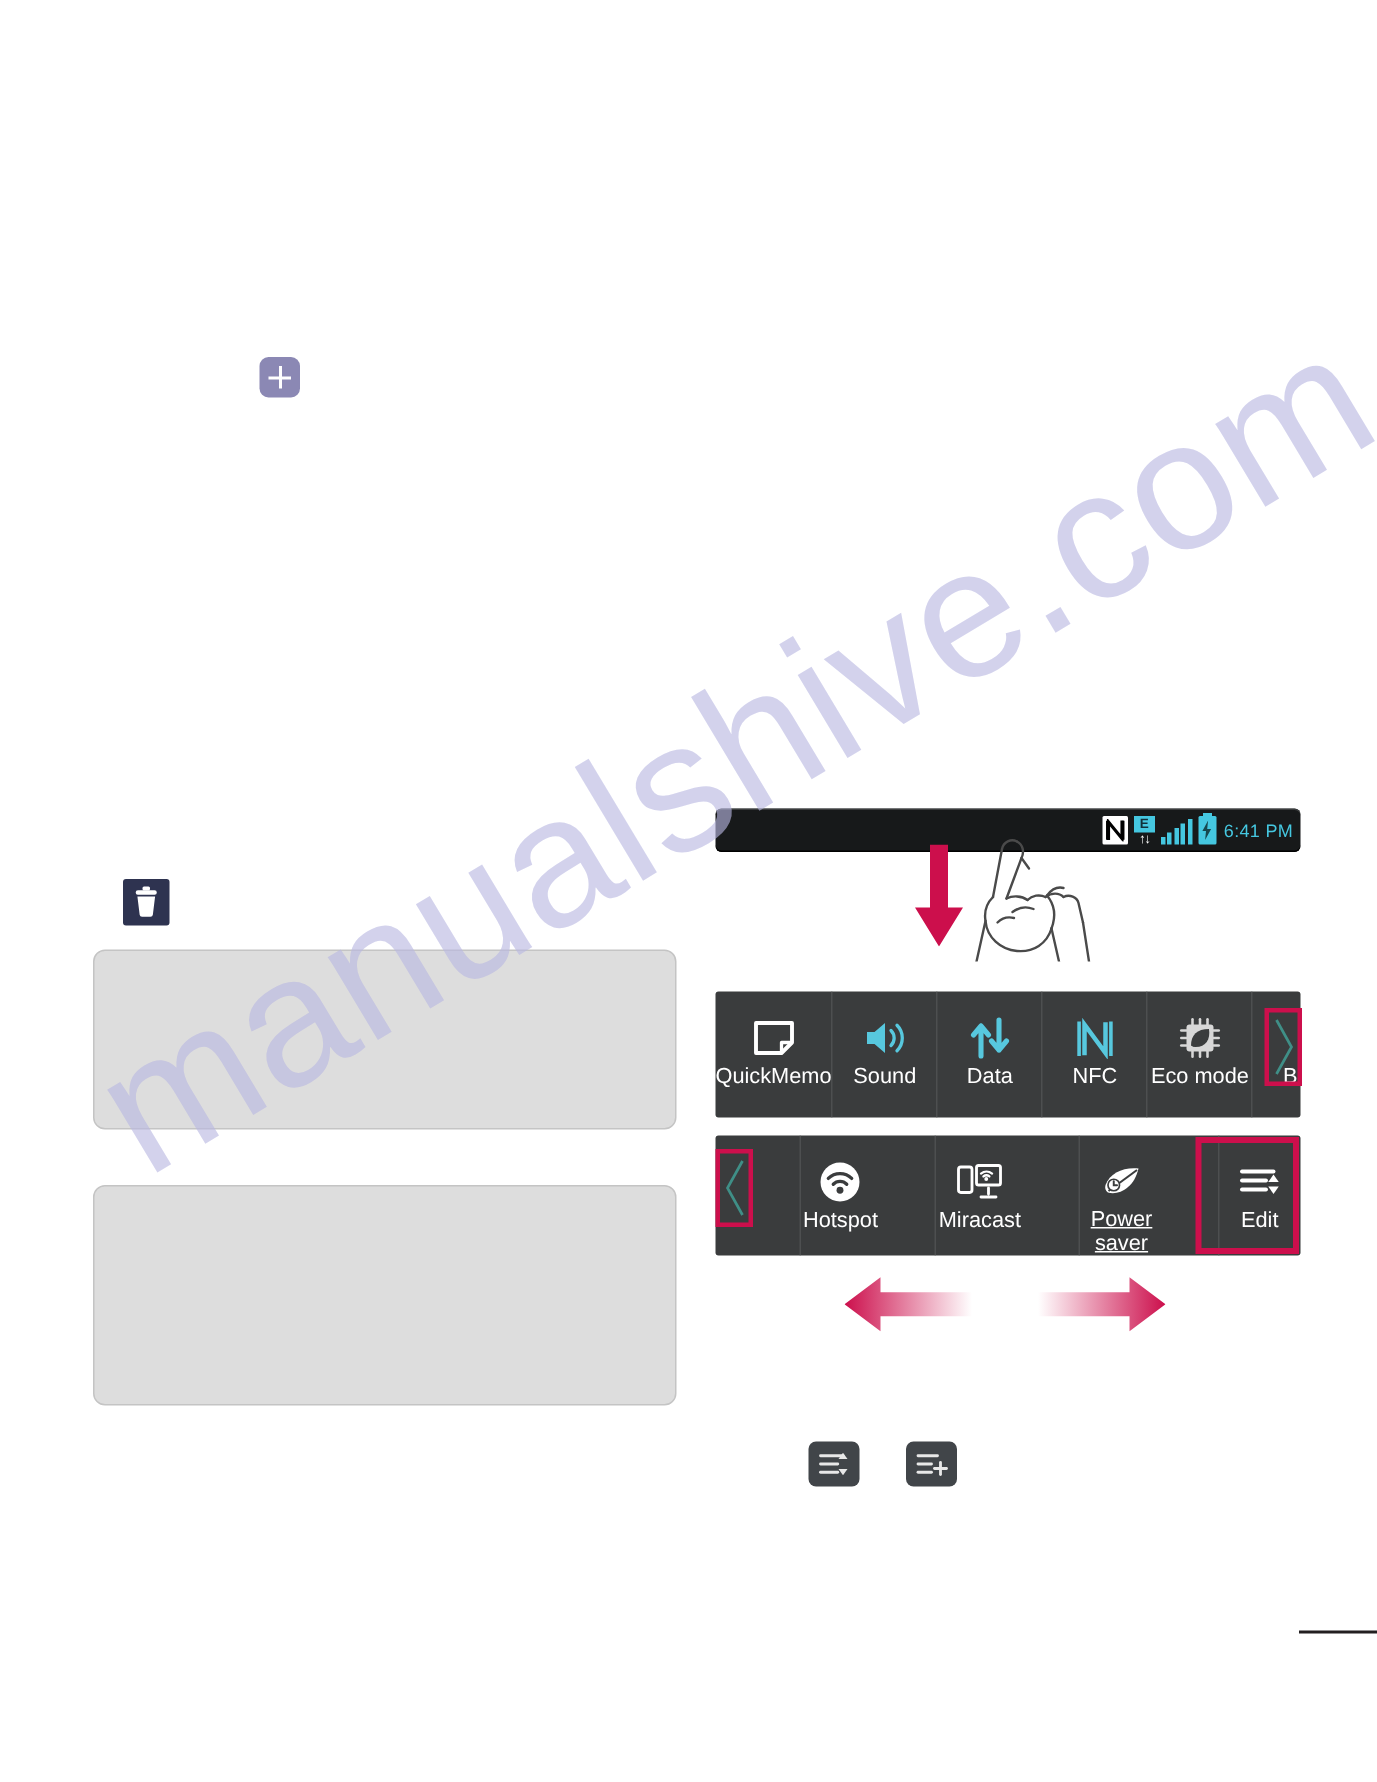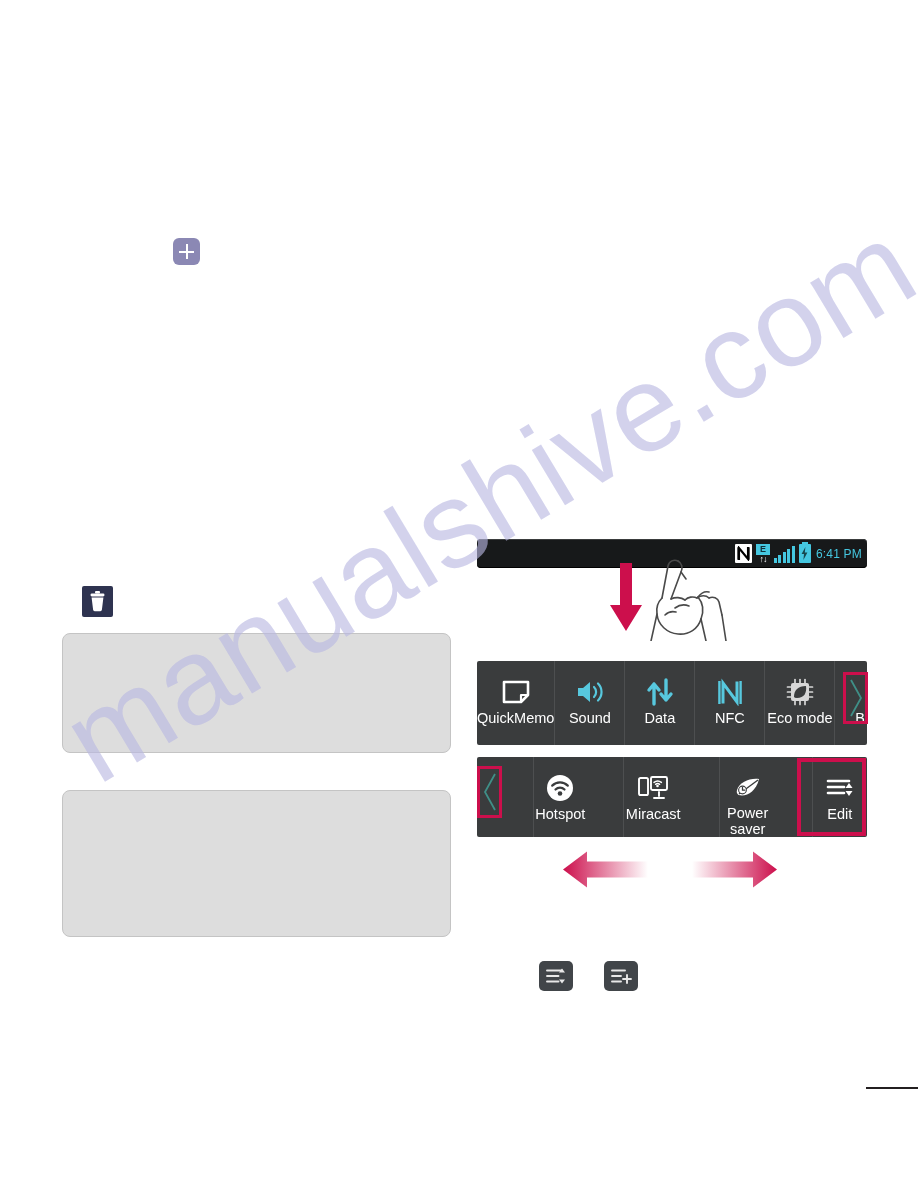--- a/index.html
+++ b/index.html
@@ -435,21 +435,21 @@
         <rect x="14" y="3" width="16" height="13" rx="1.4" fill="none" stroke="#ffffff" stroke-width="1.9"></rect>
         <path d="M22 18 v4 M17 24 h10" stroke="#ffffff" stroke-width="1.9" stroke-linecap="round"></path>
         <circle cx="20.5" cy="12" r="1.3" fill="#ffffff"></circle>
         <path d="M18.6 10.3 a3.2 3.2 0 0 1 4 0" fill="none" stroke="#ffffff" stroke-width="1.5" stroke-linecap="round"></path>
         <path d="M17 8.4 a6 6 0 0 1 7.4 0" fill="none" stroke="#ffffff" stroke-width="1.5" stroke-linecap="round"></path>
       </svg>
     </span>
     <span class="qs-label">Miracast</span>
   </div>
 
-  <div class="qs-tile" style="width:74px;">
+  <div class="qs-tile" style="width:74px;text-decoration:underline;">
     <span class="qs-icon">
       <svg width="30" height="26" viewBox="0 0 30 26">
         <path d="M26 4 C16 3 7 7 4 15 C3.4 17 4 19 5.6 20 C13 22 23 17 26 4 Z" fill="#ffffff"></path>
         <path d="M25 5 L6 19" stroke="#3a3c3d" stroke-width="1.4"></path>
         <circle cx="9.5" cy="15" r="4.4" fill="#3a3c3d"></circle>
         <circle cx="9.5" cy="15" r="3.3" fill="#ffffff"></circle>
         <path d="M9.5 12.4 v2.8 h2.2" stroke="#3a3c3d" stroke-width="1.3" fill="none" stroke-linecap="round"></path>
       </svg>
     </span>
     <span class="qs-label">Power

